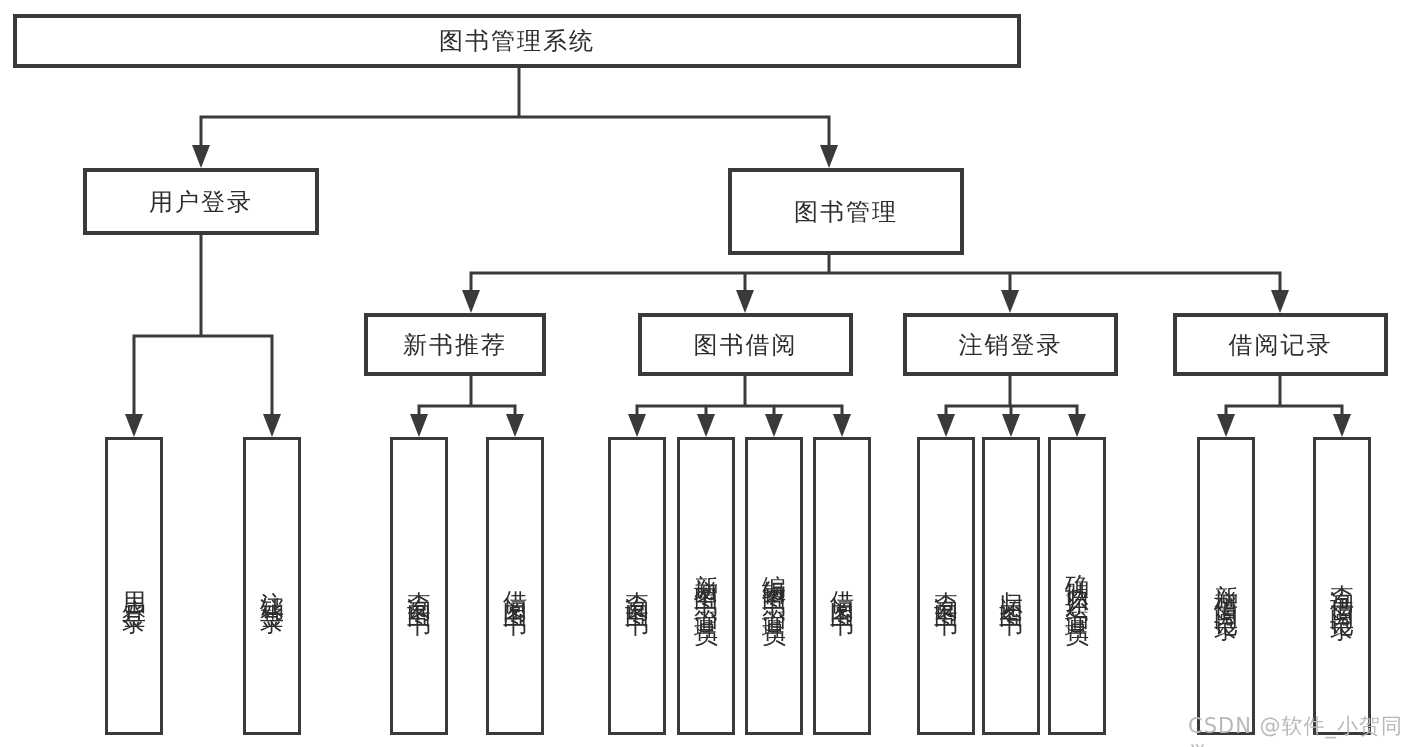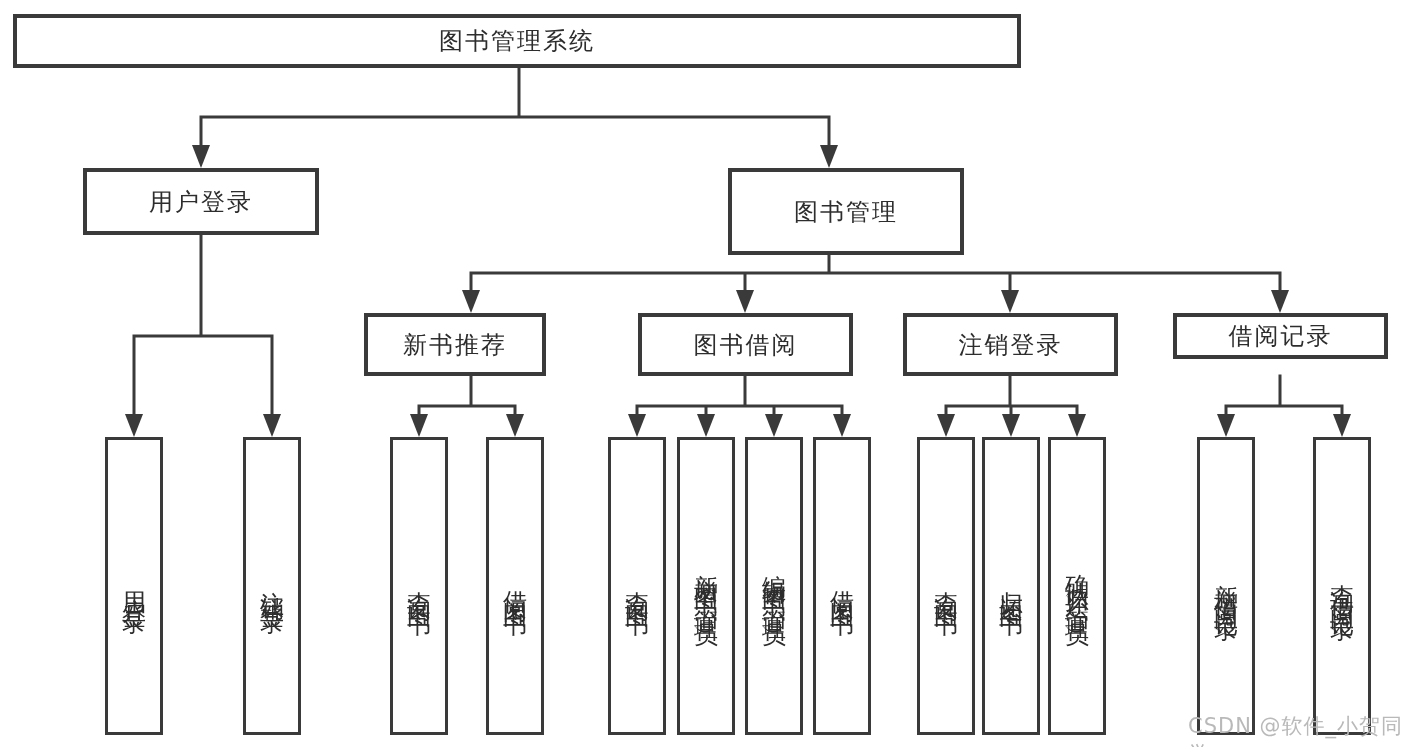--- a/index.html
+++ b/index.html
@@ -75,21 +75,21 @@
 
   <div class="node hnode" style="left:364px; top:313px; width:182px; height:63px;">
     <span>新书推荐</span>
   </div>
   <div class="node hnode" style="left:638px; top:313px; width:215px; height:63px;text-align:center;">
     <span>图书借阅</span>
   </div>
   <div class="node hnode" style="left:903px; top:313px; width:215px; height:63px;">
     <span>注销登录</span>
   </div>
-  <div class="node hnode" style="left:1173px; top:313px; width:215px; height:46px;text-align:right;">
+  <div class="node hnode" style="left:1173px; top:313px; width:215px; height:63px;text-align:right;">
     <span>借阅记录</span>
   </div>
 
   <div class="node leaf" style="left:105px; top:437px; width:58px; height:298px;">
     <span>用户登录</span>
   </div>
   <div class="node leaf" style="left:243px; top:437px; width:58px; height:298px;">
     <span>注销登录</span>
   </div>
 

